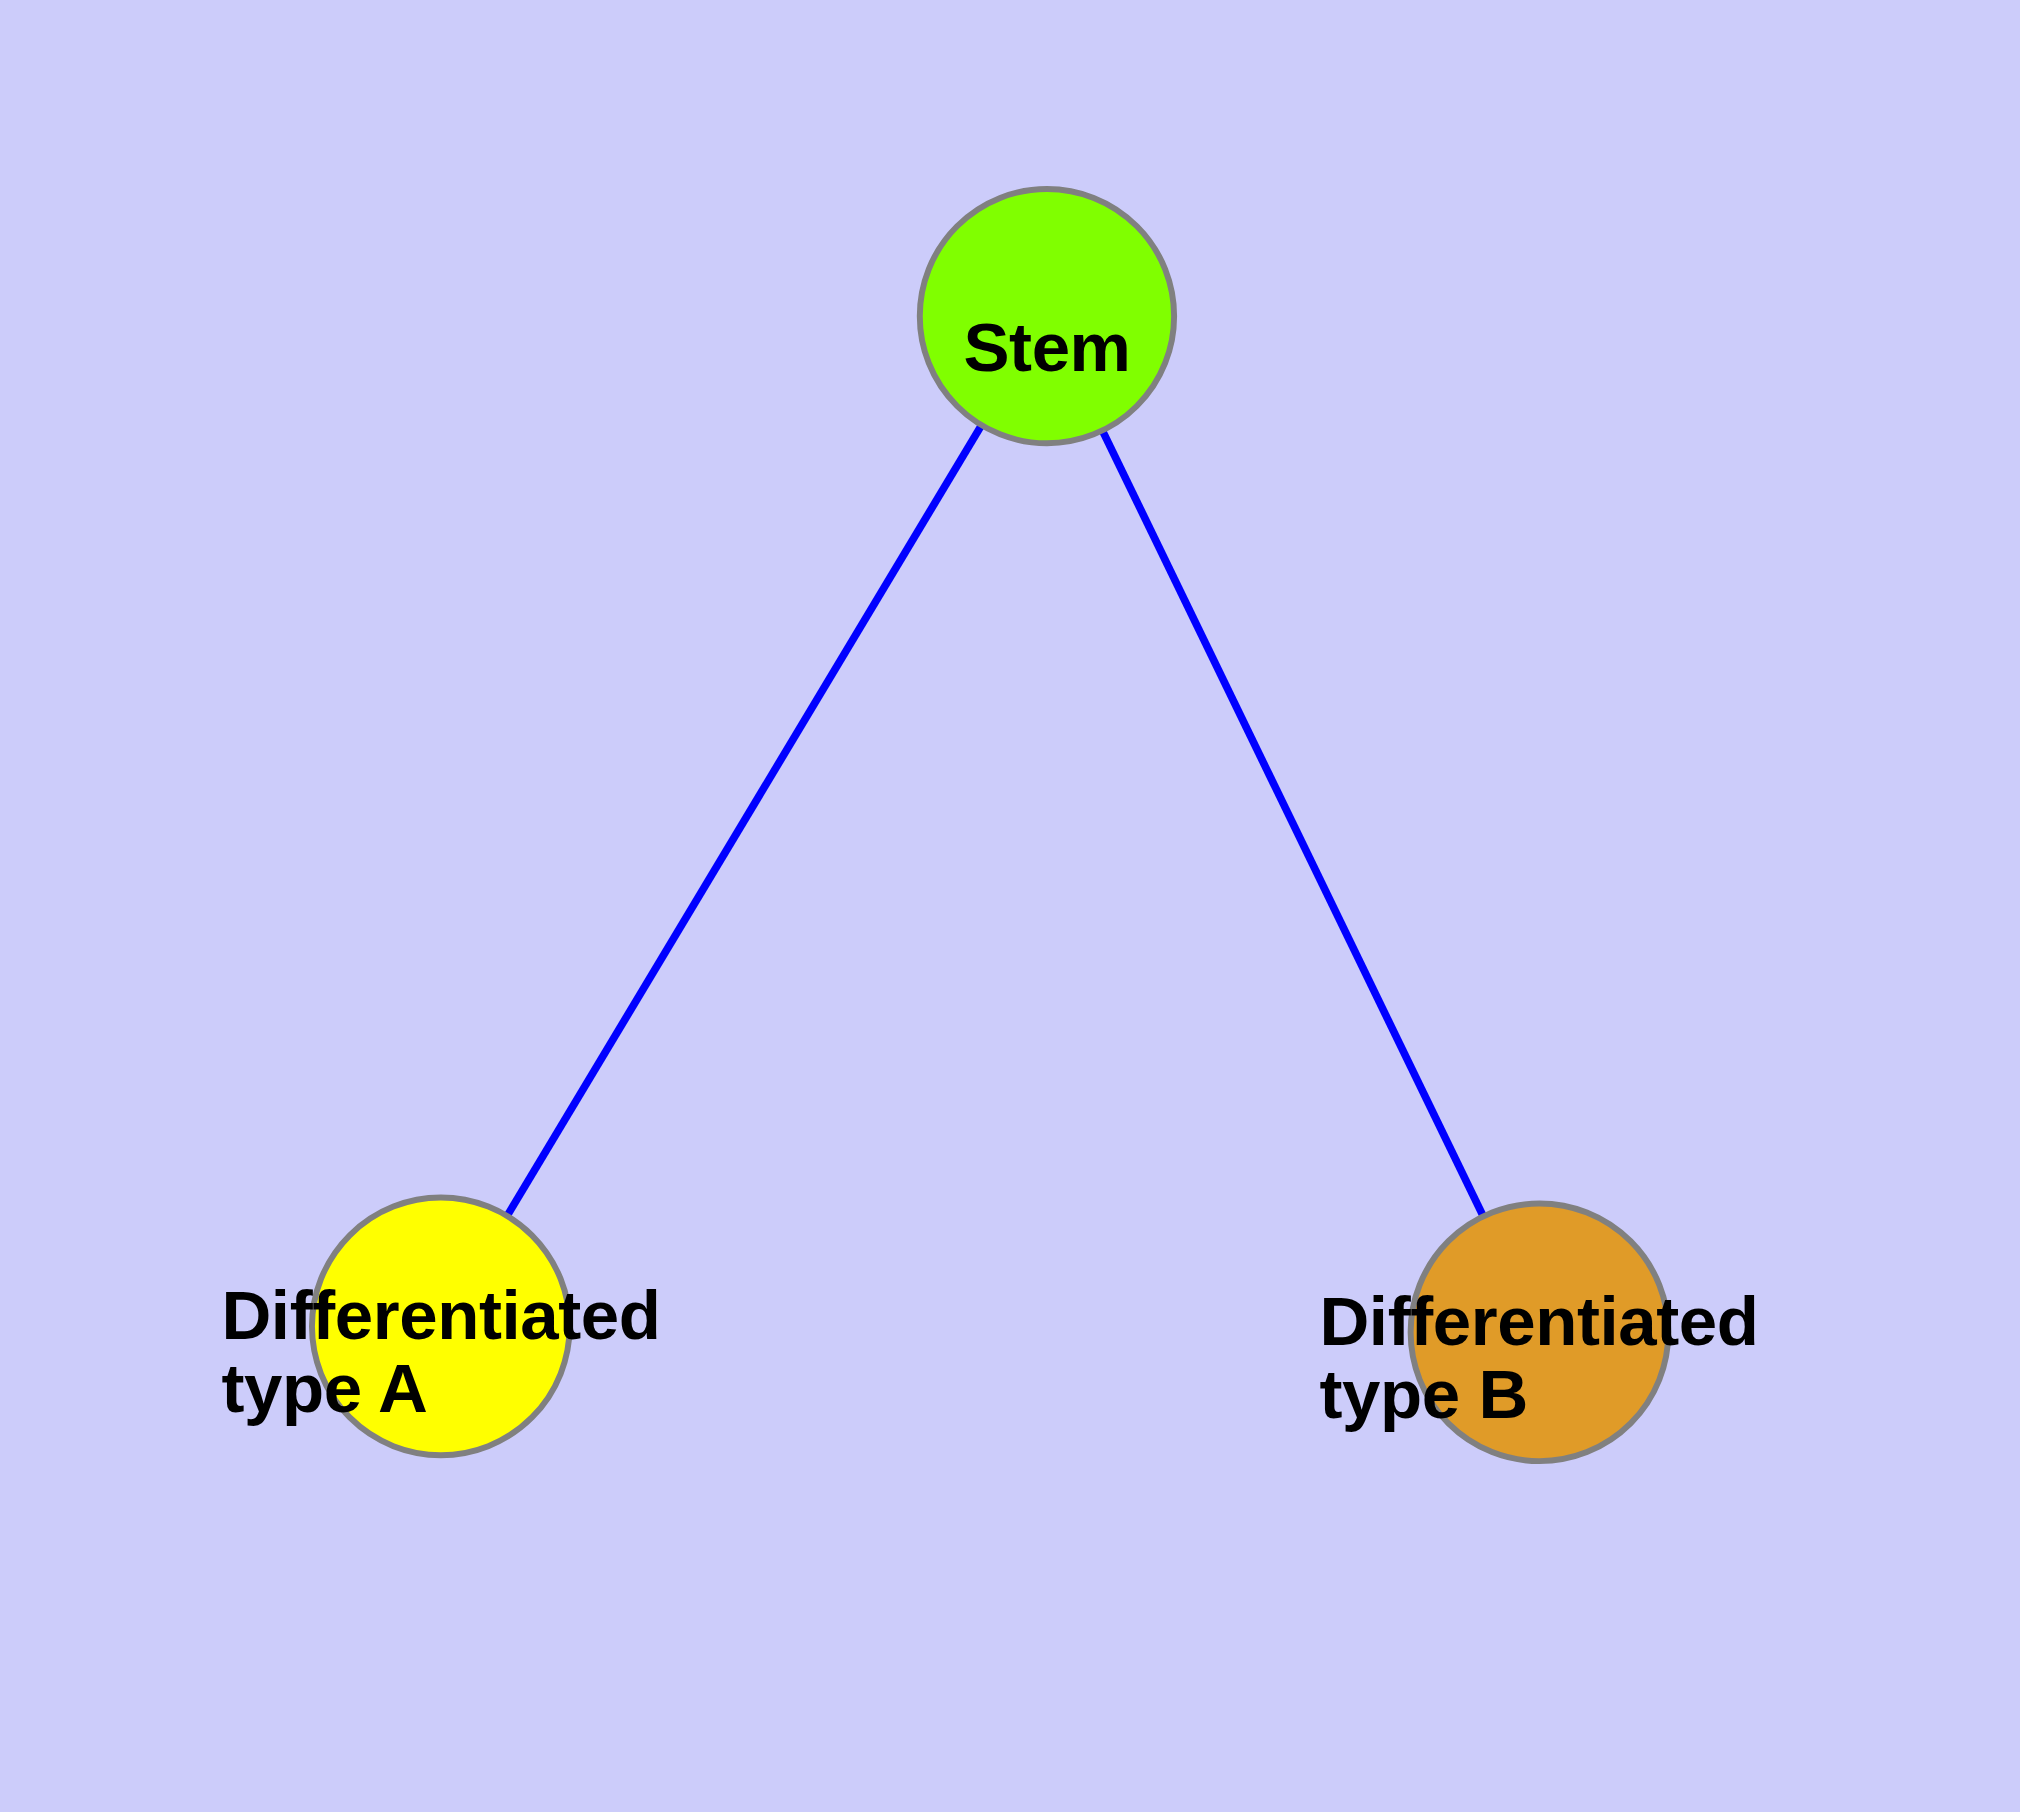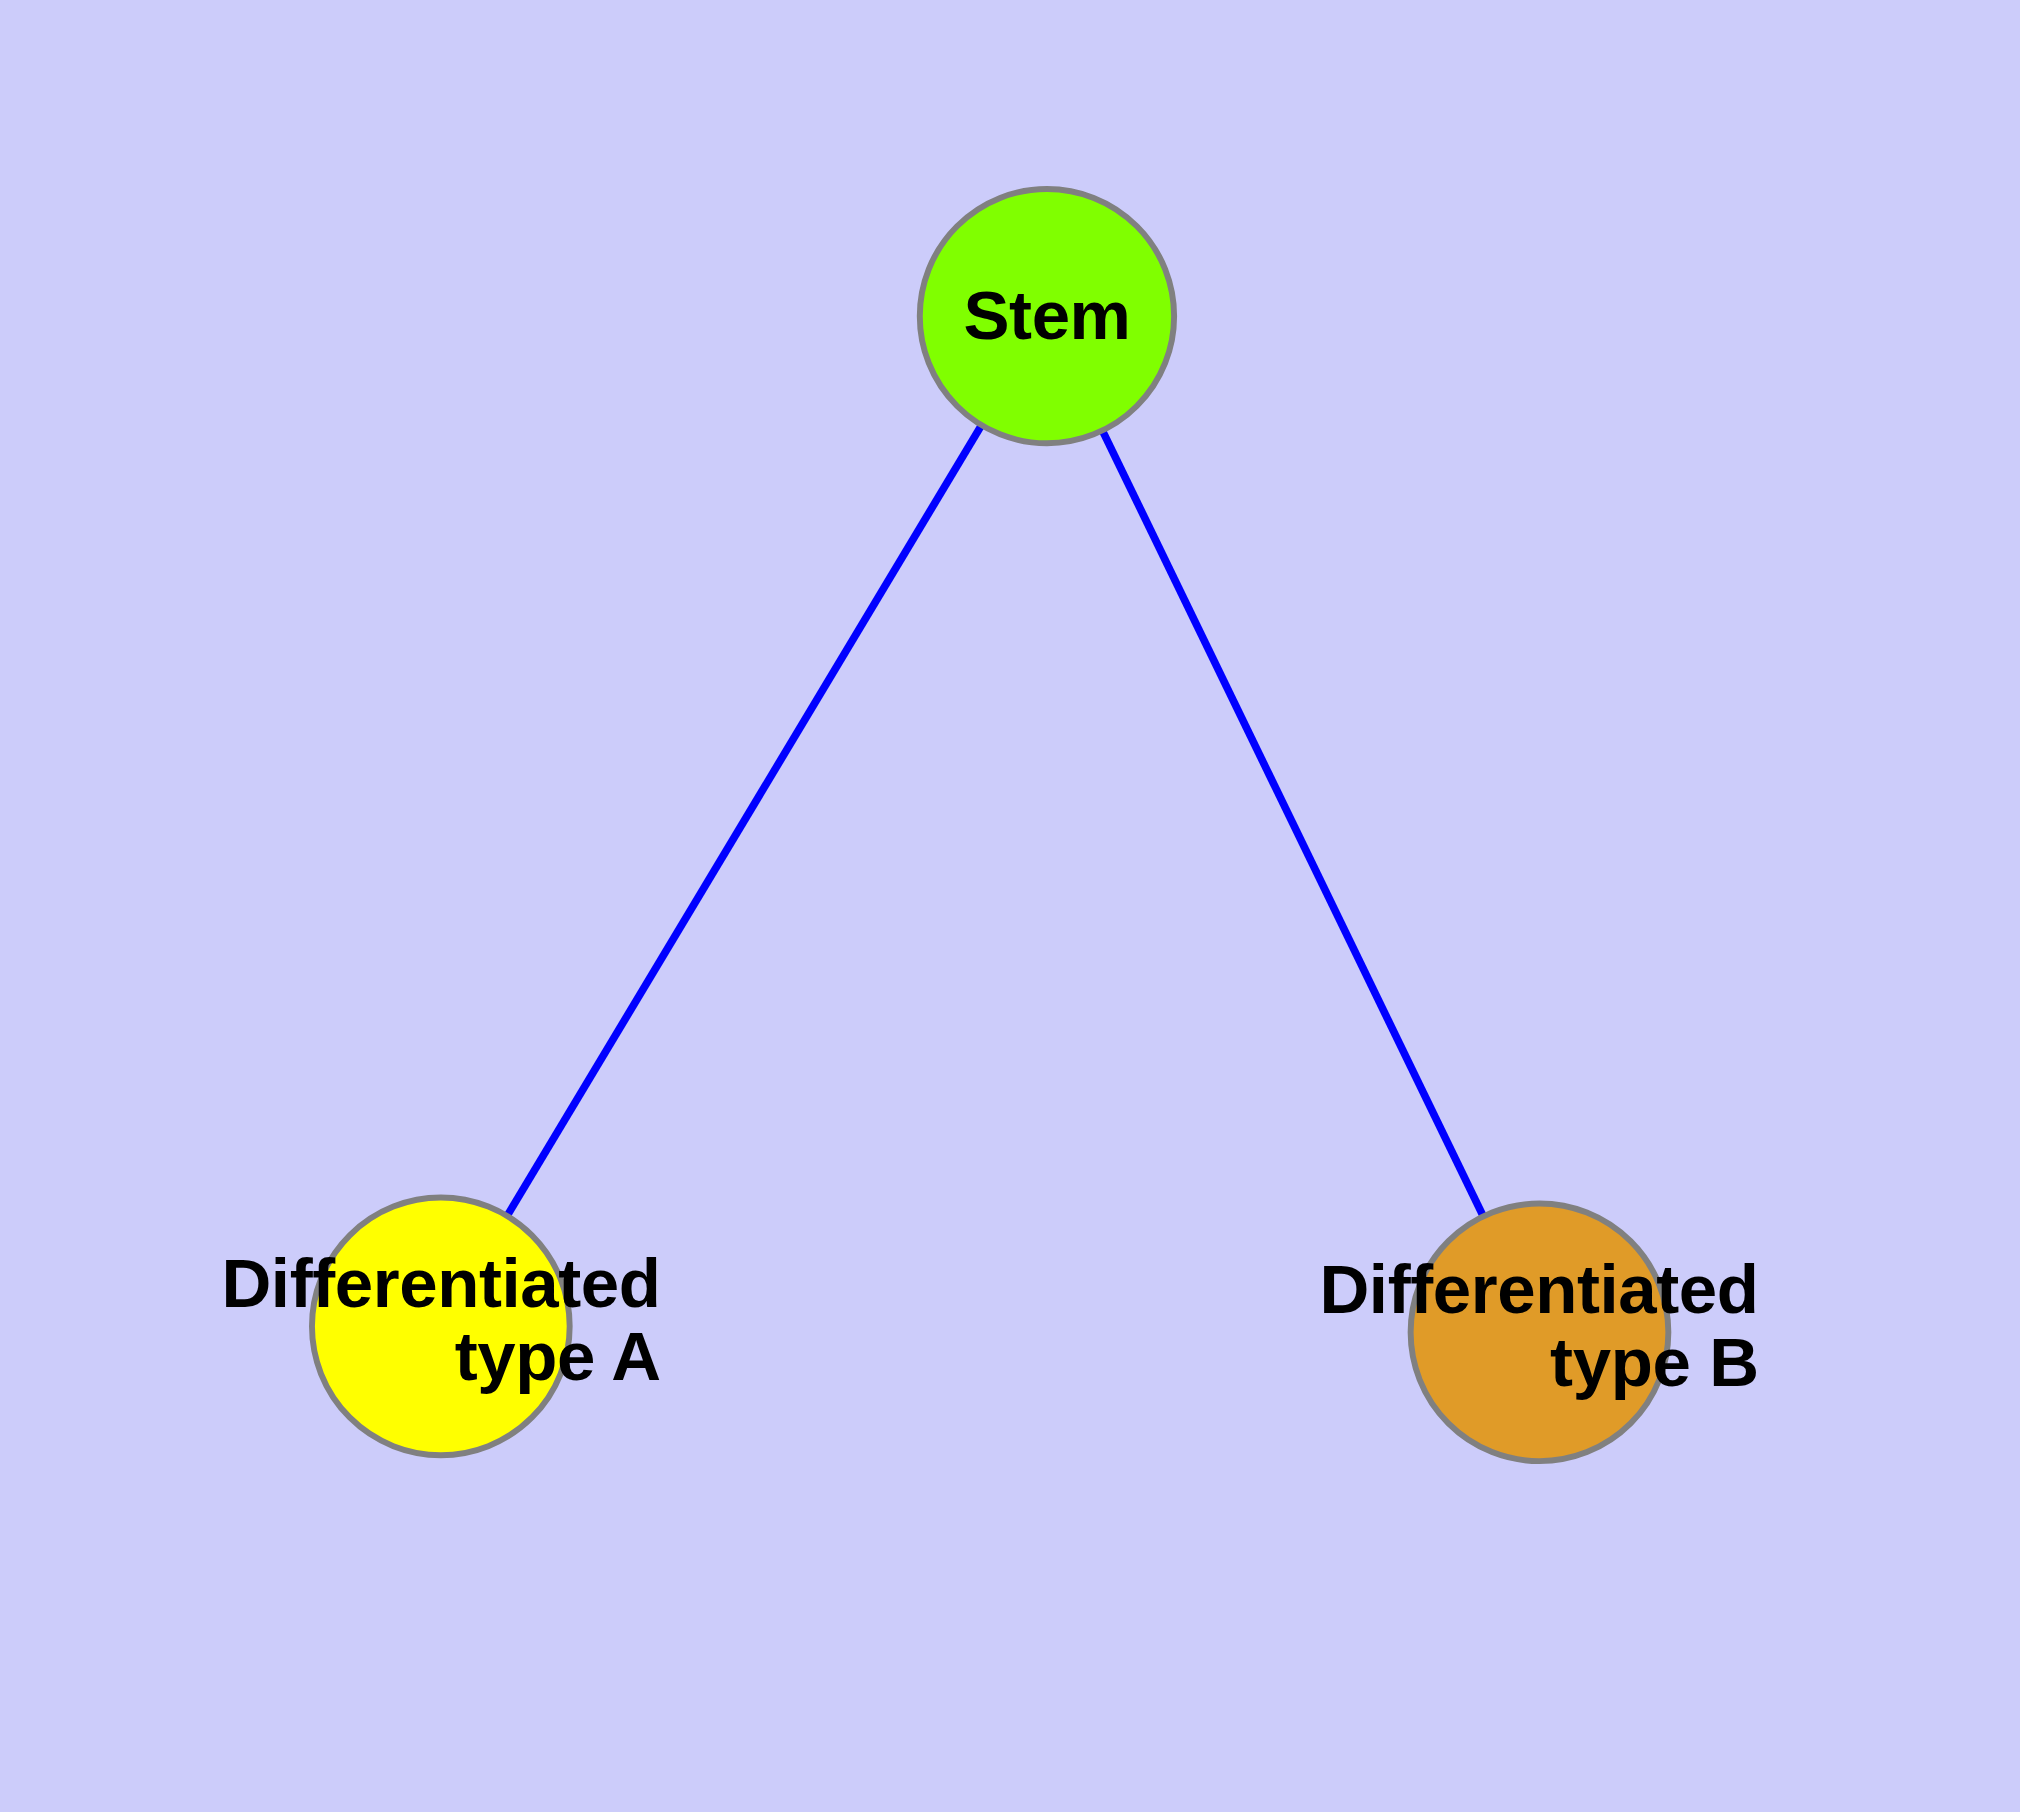--- a/index.html
+++ b/index.html
@@ -18,29 +18,30 @@
   #graph-svg {
     position: absolute;
     left: 0;
     top: 0;
     width: 2021px;
     height: 1812px;
     display: block;
   }
   .node-label {
     position: absolute;
-    text-align: right;
+    text-align: left;
     font-family: "Liberation Sans", sans-serif;
     font-weight: bold;
     color: #000000;
     white-space: pre;
     line-height: 1.06;
     transform: translate(-50%, -50%);
     pointer-events: none;
     letter-spacing: -0.4px;
+    margin-top: 32px;
   }
 </style>
 </head>
 <body>
 
 <div id="canvas" style="--bg: #ccccfa; width: 2021px; height: 1812px;">
 
   <svg id="graph-svg" viewBox="0 0 2384 2138" preserveAspectRatio="none" xmlns="http://www.w3.org/2000/svg" style="width: 2021px; height: 1812px;">
     <g id="edges-layer">
         <line x1="1235" y1="373" x2="520" y2="1565" stroke="#0000ff" stroke-width="9" stroke-linecap="butt"></line>

